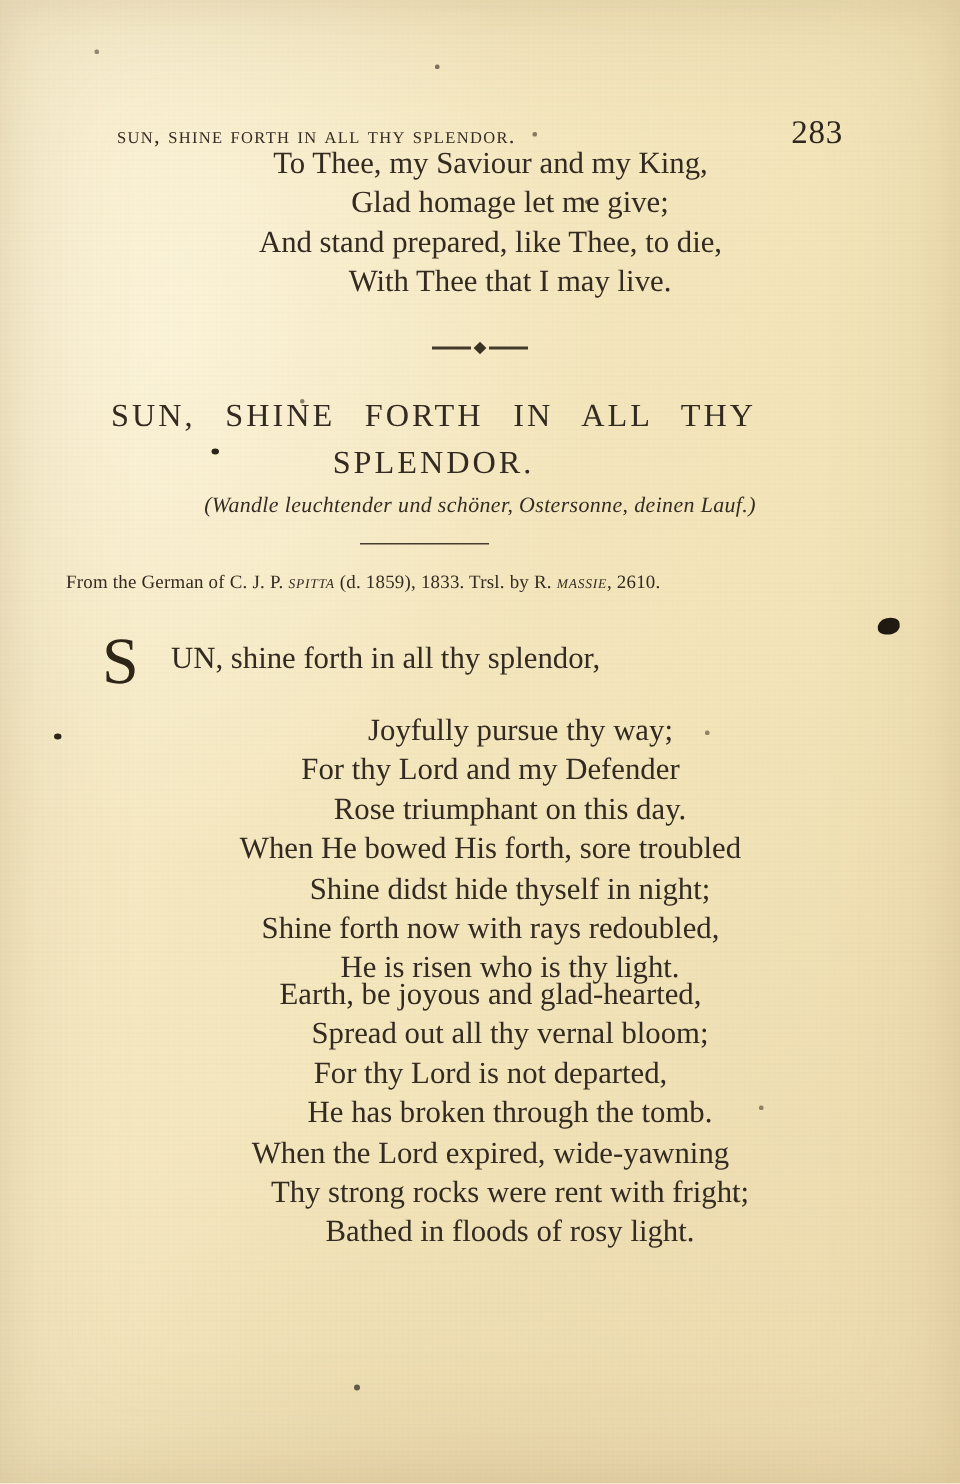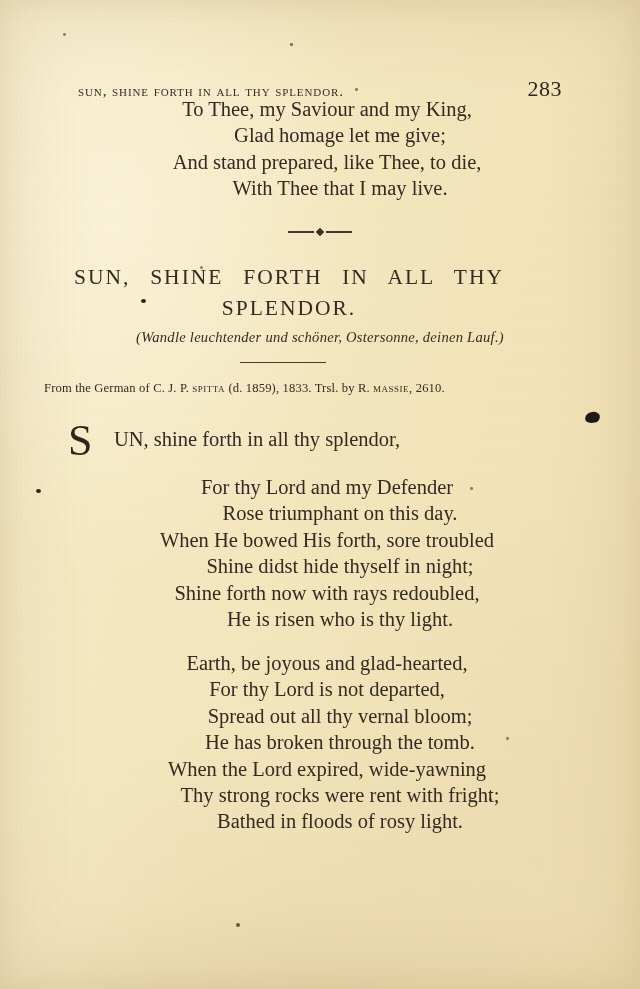--- a/index.html
+++ b/index.html
@@ -161,20 +161,21 @@
     width: 500px;
     font-size: 12.6px;
     letter-spacing: 0.15px;
     color: #332b22;
     white-space: nowrap;
   }
   #attribution .sc {
     font-variant: small-caps;
     text-transform: lowercase;
     letter-spacing: 0.5px;
+    font-style: italic;
   }
 
   
   #stanza-1 { top: 426px; }
   #stanza-2 { top: 650px; }
 
   
   .dropcap-line {
     position: relative;
     min-height: 48px;
@@ -254,32 +255,33 @@
 
   <div id="attribution">
     <span>From the German of C. J. P. </span><span class="sc">Spitta</span><span> (d. 1859), 1833.   Trsl. by R. </span><span class="sc">Massie</span><span>, 2610.</span>
   </div>
 
   <div class="verse" id="stanza-1">
     <div class="dropcap-line">
       <span class="dropcap">S</span>
       <span class="dropcap-rest">UN, shine forth in all thy splendor,</span>
     </div>
+    <div class="vline ind after-cap">Joyfully pursue thy way;</div>
     <div class="vline">For thy Lord and my Defender</div>
     <div class="vline ind">Rose triumphant on this day.</div>
     <div class="vline">When He bowed His forth, sore troubled</div>
     <div class="vline ind">Shine didst hide thyself in night;</div>
     <div class="vline">Shine forth now with rays redoubled,</div>
     <div class="vline ind">He is risen who is thy light.</div>
   </div>
 
   <div class="verse" id="stanza-2">
     <div class="vline">Earth, be joyous and glad-hearted,</div>
+    <div class="vline ind">Spread out all thy vernal bloom;</div>
     <div class="vline">For thy Lord is not departed,</div>
-    <div class="vline ind">Spread out all thy vernal bloom;</div>
     <div class="vline ind">He has broken through the tomb.</div>
     <div class="vline">When the Lord expired, wide-yawning</div>
     <div class="vline ind">Thy strong rocks were rent with fright;</div>
     <div class="vline ind">Bathed in floods of rosy light.</div>
   </div>
 
   <div id="blot-right"></div>
   <div class="speck" style="left:36px; top:489px; width:5px; height:4px;"></div>
   <div class="speck" style="left:141px; top:299px; width:5px; height:4px;"></div>
   <div class="speck" style="left:200px; top:266px; width:3px; height:3px; opacity:.55;"></div>

